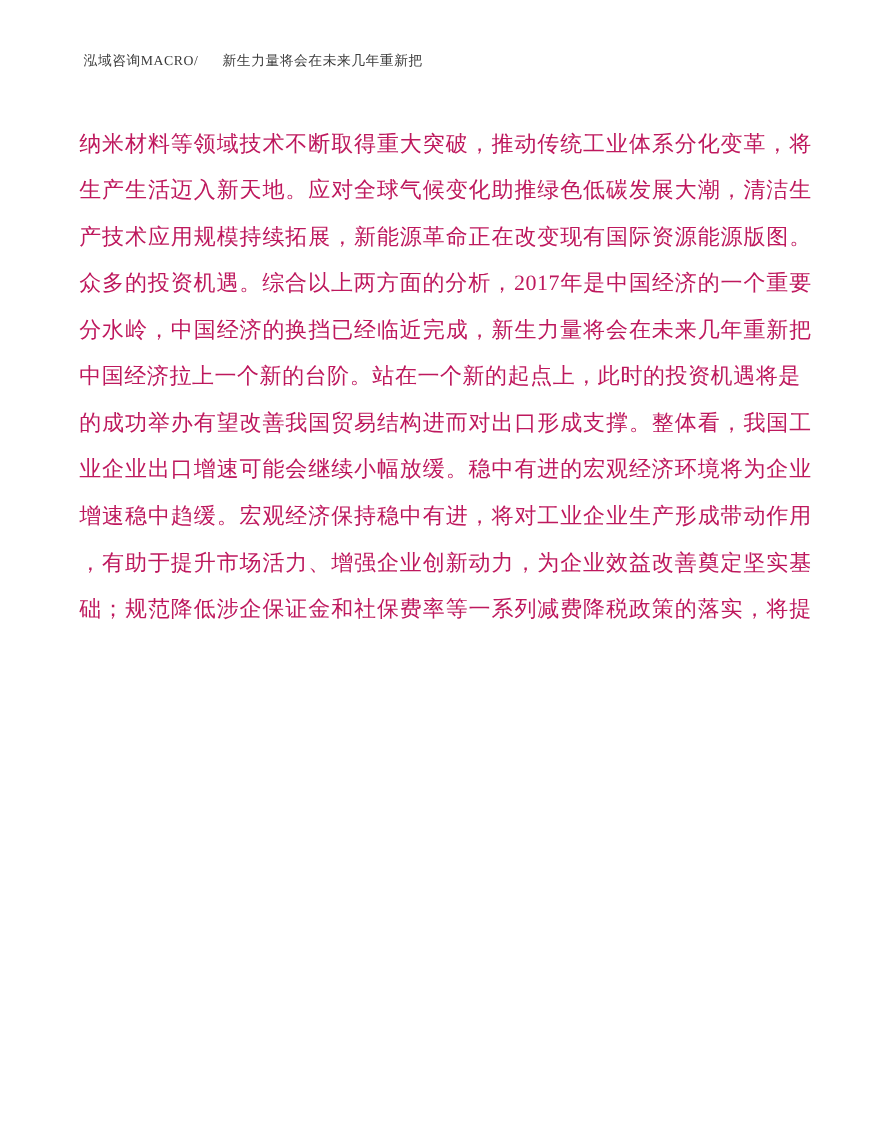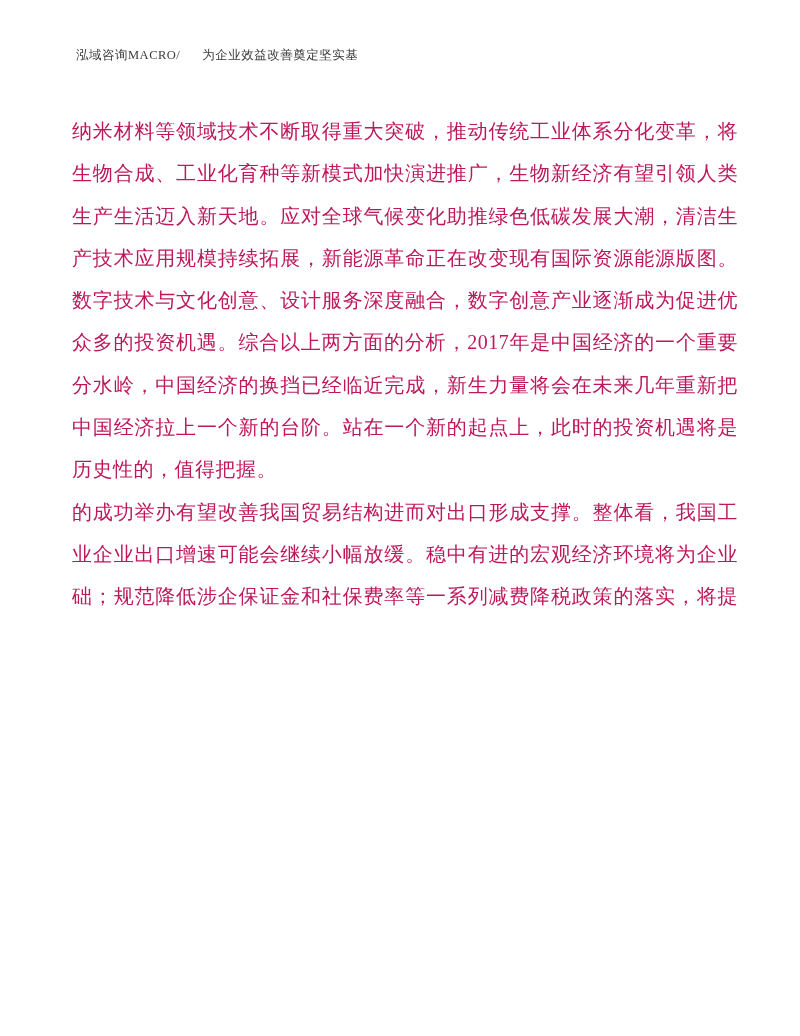--- a/index.html
+++ b/index.html
@@ -58,35 +58,34 @@
     text-align-last: left;
   }
 </style>
 </head>
 <body>
 
 <div class="page">
 
   <div class="doc-header">
     <span class="brand">泓域咨询MACRO/</span>
-    <span class="doc-title">为企业效益改善奠定坚实基</span>
+    <span class="doc-title">新生力量将会在未来几年重新把</span>
   </div>
 
   <div class="doc-body">
     <div class="para ends-short">
         <div class="line">纳米材料等领域技术不断取得重大突破，推动传统工业体系分化变革，将</div>
-        <div class="line">生物合成、工业化育种等新模式加快演进推广，生物新经济有望引领人类</div>
         <div class="line">生产生活迈入新天地。应对全球气候变化助推绿色低碳发展大潮，清洁生</div>
         <div class="line">产技术应用规模持续拓展，新能源革命正在改变现有国际资源能源版图。</div>
-        <div class="line">数字技术与文化创意、设计服务深度融合，数字创意产业逐渐成为促进优</div>
         <div class="line">众多的投资机遇。综合以上两方面的分析，2017年是中国经济的一个重要</div>
         <div class="line">分水岭，中国经济的换挡已经临近完成，新生力量将会在未来几年重新把</div>
         <div class="line">中国经济拉上一个新的台阶。站在一个新的起点上，此时的投资机遇将是</div>
-        <div class="line">历史性的，值得把握。</div>
       </div>
     <div class="para">
         <div class="line">的成功举办有望改善我国贸易结构进而对出口形成支撑。整体看，我国工</div>
         <div class="line">业企业出口增速可能会继续小幅放缓。稳中有进的宏观经济环境将为企业</div>
+        <div class="line">增速稳中趋缓。宏观经济保持稳中有进，将对工业企业生产形成带动作用</div>
+        <div class="line">，有助于提升市场活力、增强企业创新动力，为企业效益改善奠定坚实基</div>
         <div class="line">础；规范降低涉企保证金和社保费率等一系列减费降税政策的落实，将提</div>
       </div>
   </div>
 
 </div>
 
 </body></html>

